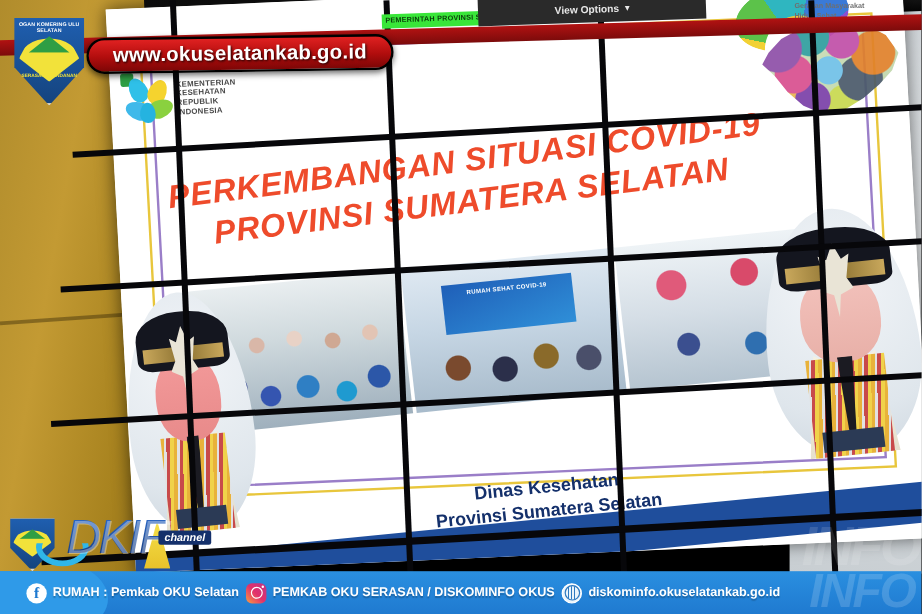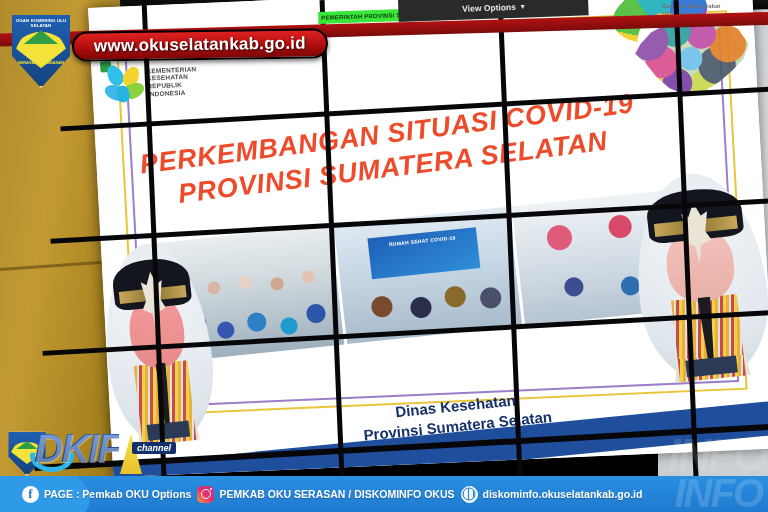--- a/index.html
+++ b/index.html
@@ -247,21 +247,21 @@
       radial-gradient(circle at 62% 84%,#c8d84f 0 13%,transparent 14%),
       radial-gradient(circle at 26% 74%,#e8b84f 0 13%,transparent 14%),
       linear-gradient(140deg,#cfe0b8,#bcd4a8);
     opacity:.92;
   }
 
   
   .dkif{ position:absolute; left:4px; top:418px; width:188px; height:62px; }
   .dk-shield{ position:absolute; left:2px; top:12px; width:42px; height:46px; }
   .dk-shield .shield-body{ clip-path:polygon(6% 4%,94% 4%,94% 58%,50% 100%,6% 58%); }
-  .dk-word{ position:absolute; left:30px; top:8px; font-size:40px; font-weight:700;
+  .dk-word{ position:absolute; left:51px; top:8px; font-size:40px; font-weight:400;
     font-style:italic; letter-spacing:-2px;
     background:linear-gradient(180deg,#2f6fd0 0%,#1f4e9c 55%,#14306b 100%);
     -webkit-background-clip:text; background-clip:text; color:transparent;
     text-shadow:1px 1px 0 rgba(255,255,255,.35);
   }
   .dk-yellow{ position:absolute; left:116px; top:16px; width:22px; height:40px;
     background:linear-gradient(180deg,#f5e14a,#e8c22a);
     clip-path:polygon(50% 0,100% 100%,0 100%); }
   .dk-wave{ position:absolute; left:26px; top:22px; width:44px; height:32px;
     border:5px solid #2fb6e8; border-radius:50%;
@@ -439,21 +439,21 @@
     <div class="dk-wave"></div>
     <div class="dk-word">DKIF</div>
     <div class="dk-channel">channel</div>
   </div>
 
   <div class="wm-right">INFO</div>
 
   <div class="footer">
     <div class="foot-item">
       <span class="ic ic-fb">f</span>
-      <span class="foot-txt">PAGE : Pemkab OKU Options</span>
+      <span class="foot-txt">RUMAH : Pemkab OKU Selatan</span>
     </div>
     <div class="foot-item">
       <span class="ic ic-ig"></span>
       <span class="foot-txt">PEMKAB OKU SERASAN / DISKOMINFO OKUS</span>
     </div>
     <div class="foot-item">
       <span class="ic ic-web"></span>
       <span class="foot-txt">diskominfo.okuselatankab.go.id</span>
     </div>
     <div class="watermark">INFO</div>

